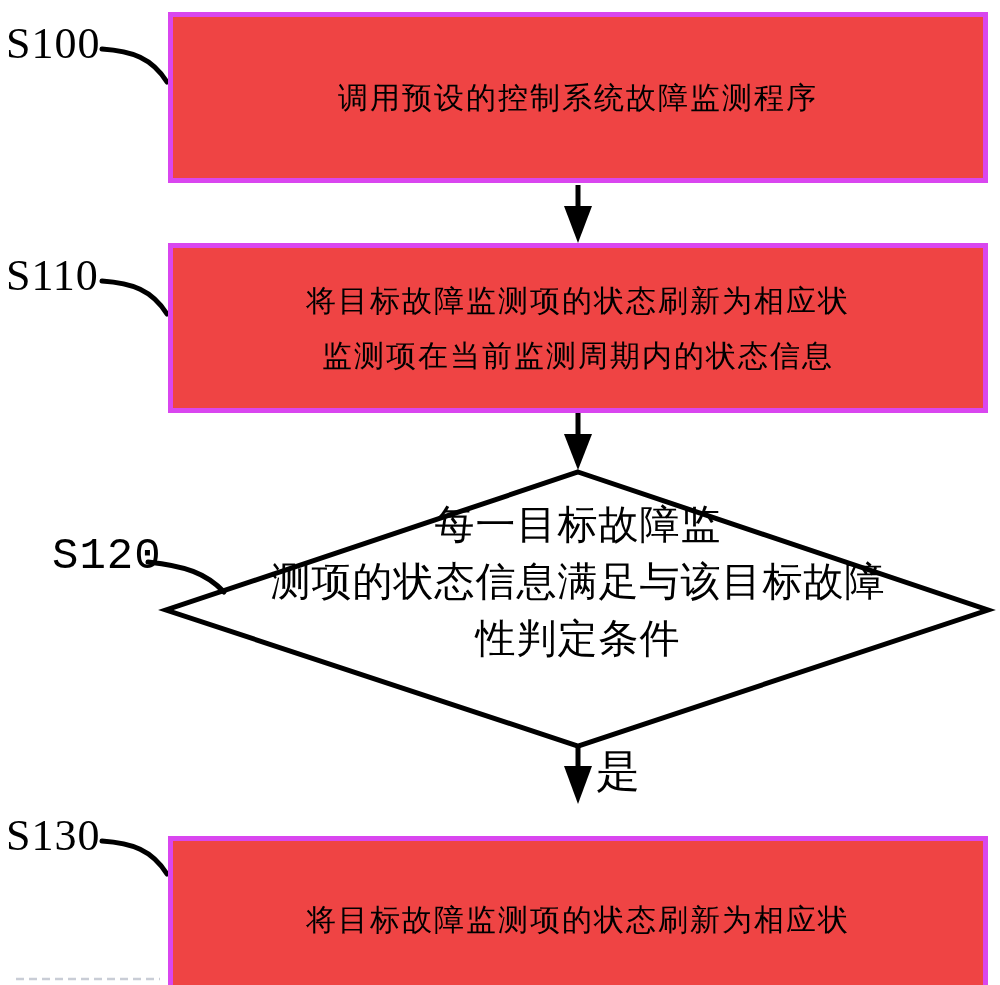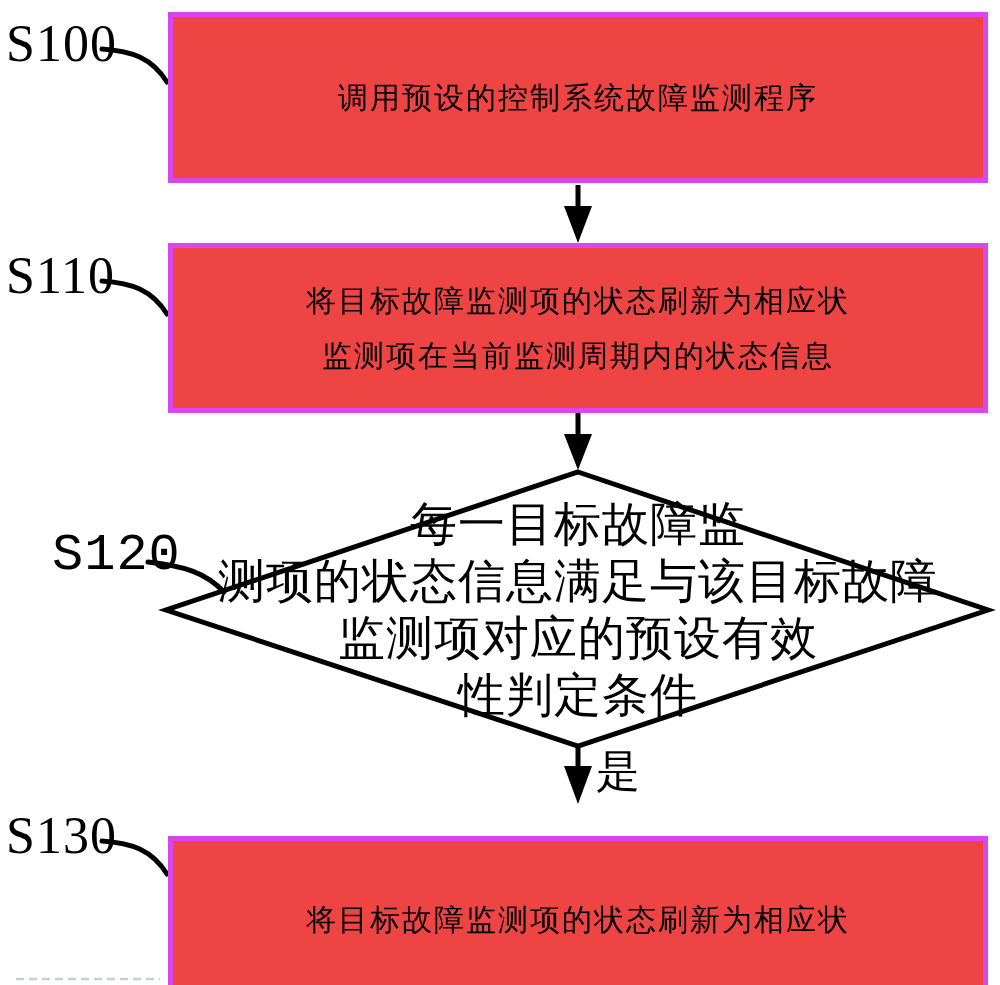--- a/index.html
+++ b/index.html
@@ -33,28 +33,28 @@
     white-space: nowrap;
   }
   .pbox-1 { left: 168px; top: 12px;  width: 820px; height: 171px; }
   .pbox-2 { left: 168px; top: 243px; width: 820px; height: 170px; }
   .pbox-3 { left: 168px; top: 836px; width: 820px; height: 166px; }
   .diamond-text {
     position: absolute;
     left: 178px; top: 496px;
     width: 800px;
     text-align: center;
-    font-size: 47px;
+    font-size: 40px;
     line-height: 57px;
     letter-spacing: 1px;
     white-space: nowrap;
   }
   .step-label {
     position: absolute;
-    font-size: 52px;
+    font-size: 44px;
     line-height: 48px;
     letter-spacing: 1px;
   }
   .label-s100 { left: 6px;  top: 20px;  }
   .label-s110 { left: 6px;  top: 252px; }
   .label-s120 { left: 52px; top: 532px; font-family: Liberation Mono, monospace; }
   .label-s130 { left: 6px;  top: 812px; }
   .yes-label {
     position: absolute;
     left: 596px; top: 748px;
@@ -98,21 +98,20 @@
   </div>
 
   <div class="pbox pbox-2">
     <div>将目标故障监测项的状态刷新为相应状</div>
     <div>监测项在当前监测周期内的状态信息</div>
   </div>
 
   <div class="diamond-text">
     <div>每一目标故障监</div>
     <div>测项的状态信息满足与该目标故障</div>
-    <div>监测项对应的预设有效</div>
     <div>性判定条件</div>
   </div>
 
   <div class="yes-label">是</div>
 
   <div class="pbox pbox-3">
     <div>将目标故障监测项的状态刷新为相应状</div>
   </div>
 
 </div>

